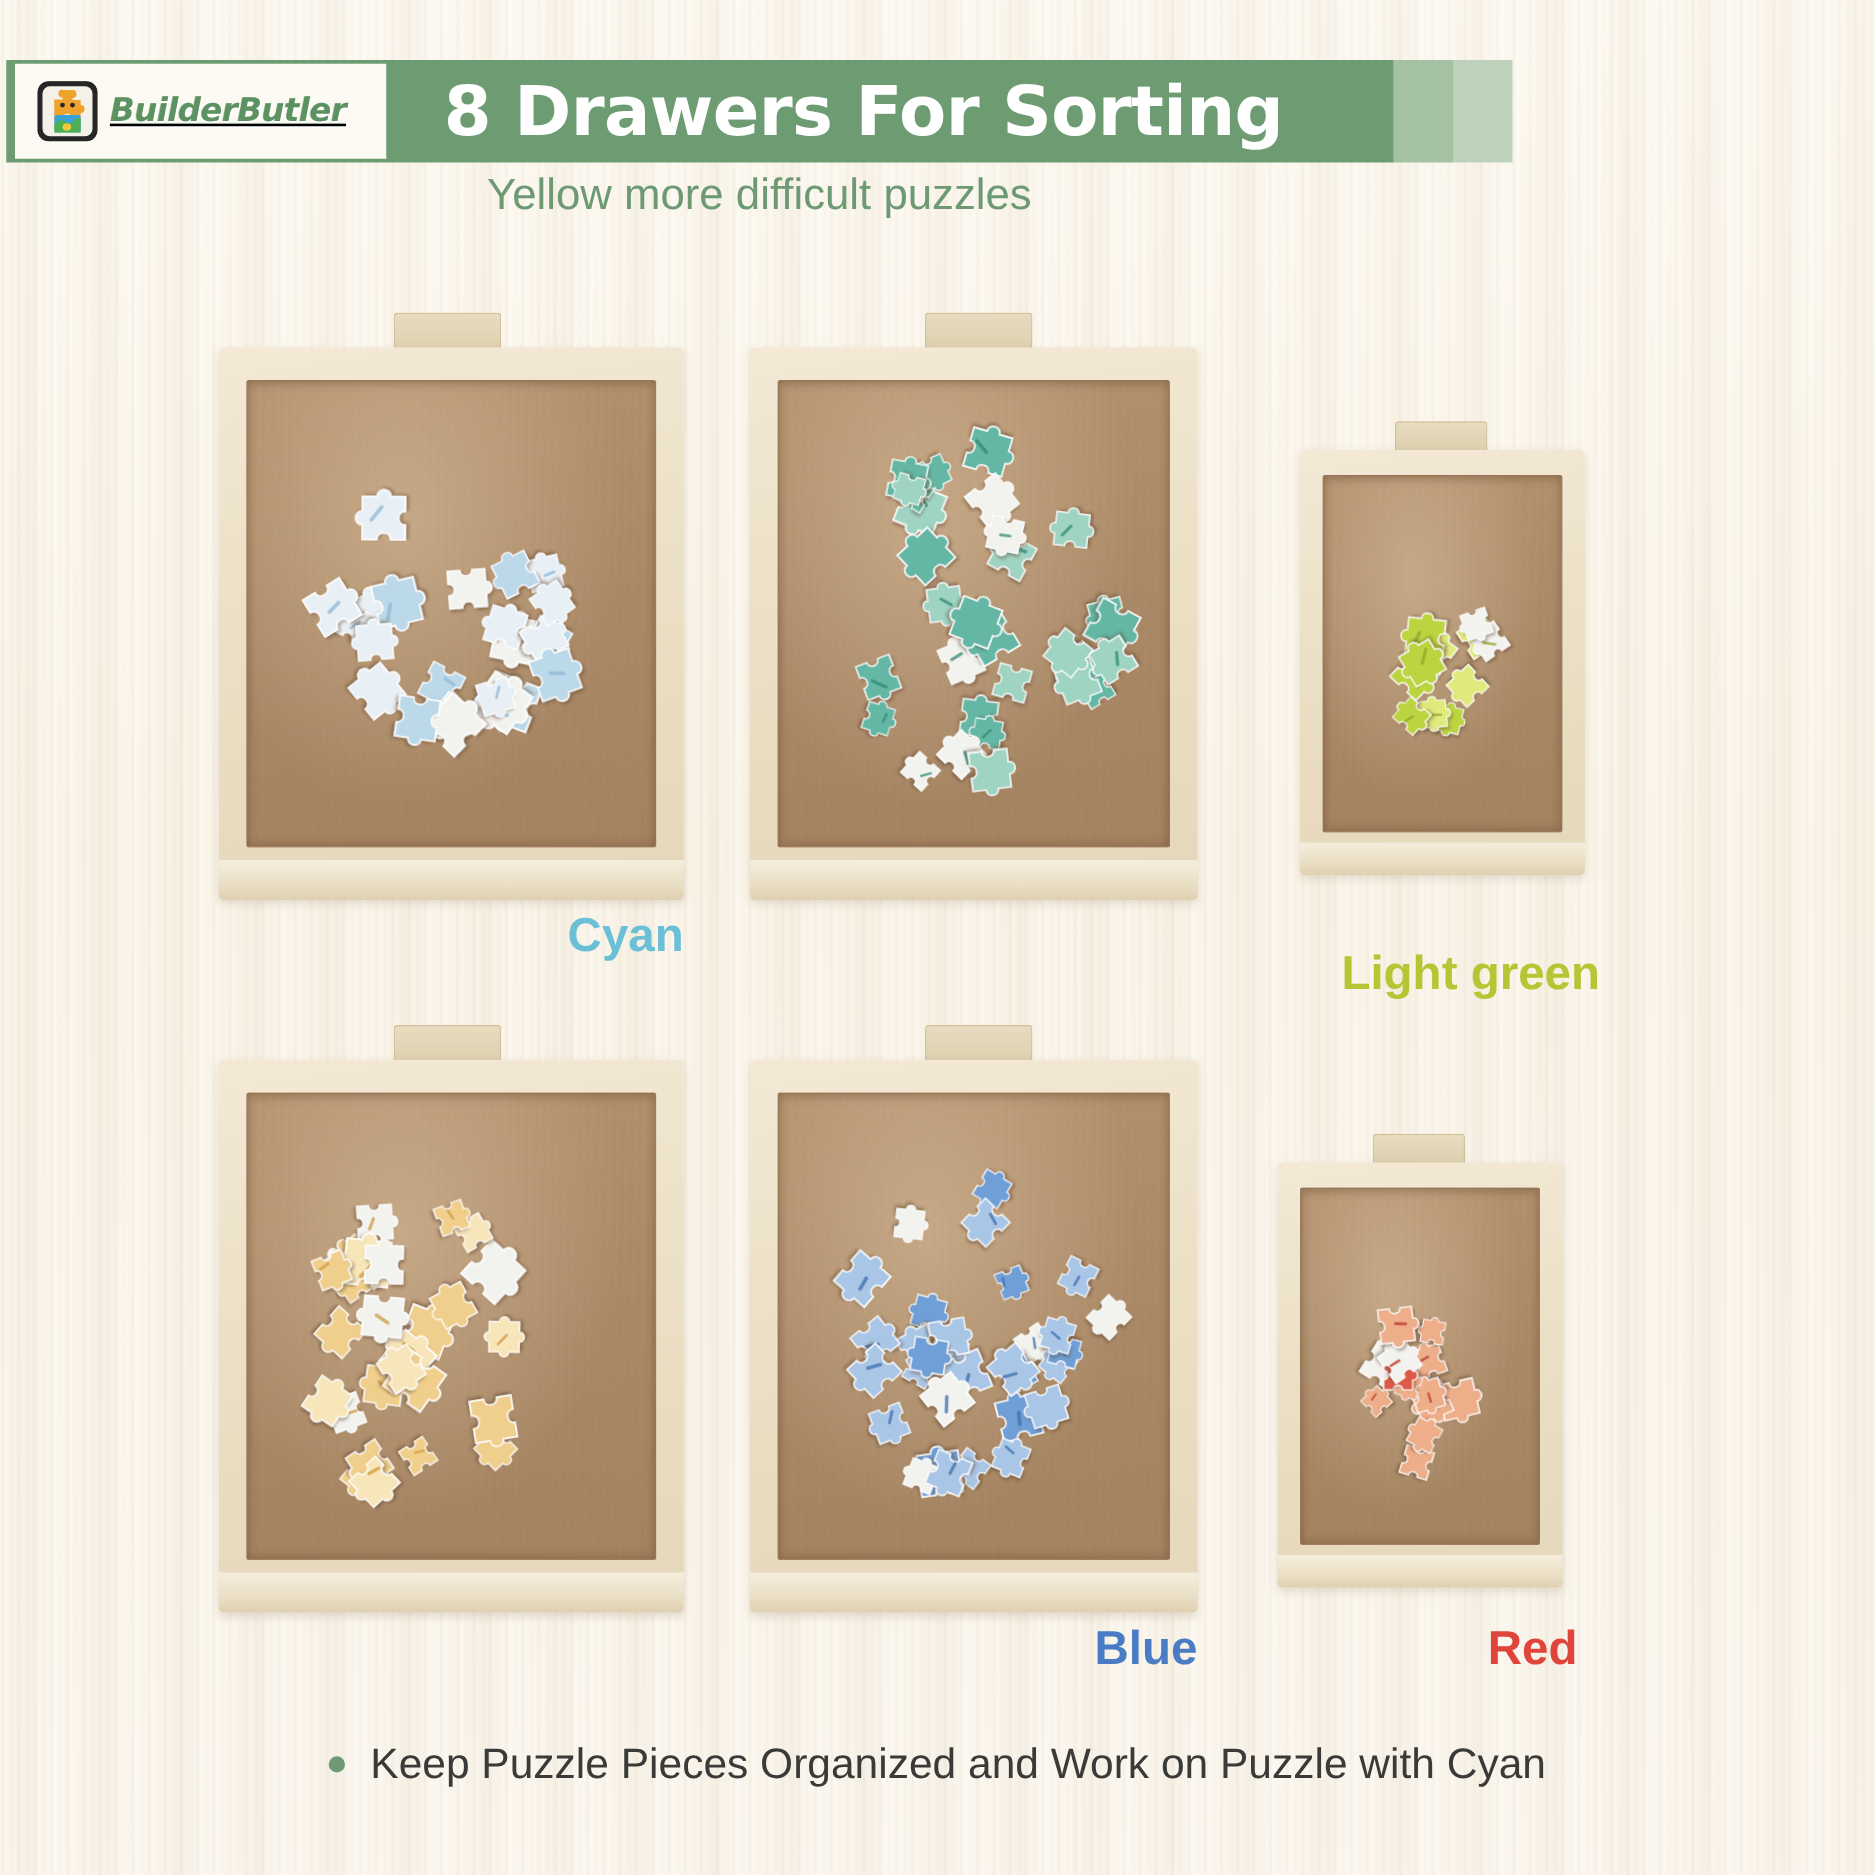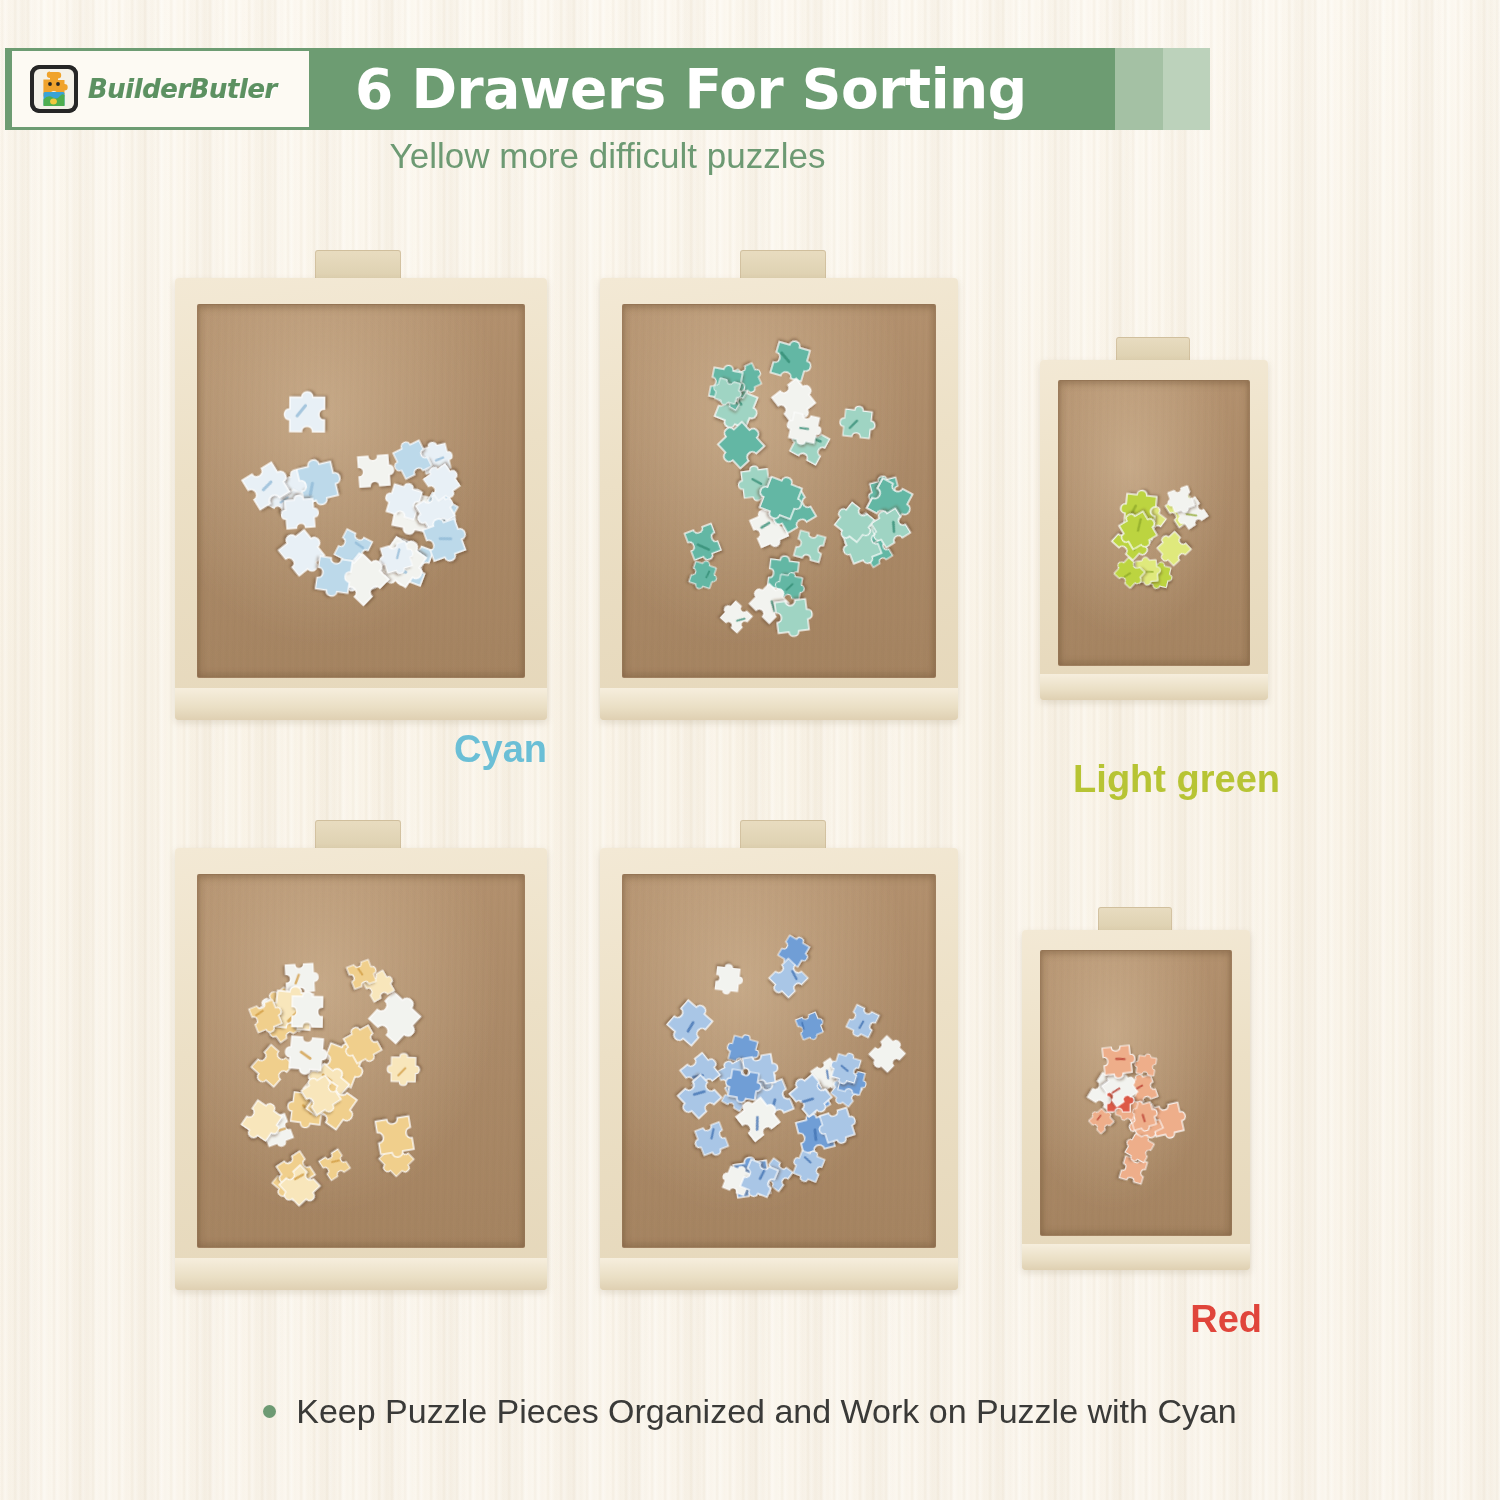--- a/index.html
+++ b/index.html
@@ -76,20 +76,21 @@
     left: 7px;
     top: 3px;
     width: 297px;
     height: 76px;
     background: #fdfaf3;
     display: flex;
     align-items: center;
     gap: 10px;
     padding-left: 18px;
     box-sizing: border-box;
+    text-decoration: underline;
   }
   .logo-mark {
     width: 48px;
     height: 48px;
     border-radius: 9px;
     background: #2f2f2f;
     position: relative;
     flex: 0 0 auto;
     overflow: hidden;
   }
@@ -234,21 +235,21 @@
             <path d="M13.5 41 v-6.5 q4.5-5 9-2.2 q4.5 2.8 7-0.8 q3-3.6 5 -1.2 V41 z" fill="#4fae4f"></path>
             <ellipse cx="23.5" cy="36.5" rx="3.4" ry="3" fill="#f0c93e"></ellipse>
             <circle cx="20" cy="19" r="1.9" fill="#262626"></circle>
             <circle cx="28" cy="19" r="1.9" fill="#262626"></circle>
           </svg>
         </div>
         <div class="logo-word">BuilderButler</div>
       </div>
     </div>
 
-    <div class="headline">6 Drawers For Sorting</div>
+    <div class="headline">8 Drawers For Sorting</div>
     <div class="subtitle">Yellow more difficult puzzles</div>
   </div>
 
   <div class="drawer-grid">
 
     <div class="drawer-cell" style="left:175px; top:250px; width:372px; height:520px;">
       <div class="handle" style="left:140px; top:0px; width:86px; height:32px;"></div>
       <div class="drawer" style="top:28px; width:372px; height:442px;">
         <div class="drawer-inner" style="left:22px; top:26px; right:22px; bottom:42px;">
           <div class="piece-layer">
@@ -771,20 +772,21 @@
                 </g>
                 <g transform="translate(165.5,103.0) rotate(44.9) translate(-13.825402831658721,-13.825402831658721)" filter="url(#sh59)">
                   <path d="M0,0 L9.401273925527931,0 C9.401273925527931,5.806669189296662 18.249531737789514,5.806669189296662 18.249531737789514,0 L27.650805663317442,0 L27.650805663317442,9.401273925527931 C21.84413647402078,9.401273925527931 21.84413647402078,18.249531737789514 27.650805663317442,18.249531737789514 L27.650805663317442,27.650805663317442 L18.249531737789514,27.650805663317442 C18.249531737789514,33.457474852614105 9.401273925527931,33.457474852614105 9.401273925527931,27.650805663317442 L0,27.650805663317442 L0,18.249531737789514 C5.806669189296662,18.249531737789514 5.806669189296662,9.401273925527931 0,9.401273925527931 Z" fill="#a9c6e6" stroke="rgba(255,255,255,0.85)" stroke-width="1.2442862548492848"></path>
                   <path d="M11.78723030668135,6.416049986391097 l8.295241698995232,2.4701808805496253" stroke="#3f6fb0" stroke-width="2.4885725096985696" stroke-linecap="round" fill="none" opacity="0.75"></path>
                 </g>
               </svg>
           </div>
         </div>
         <div class="lip-bottom" style="height:32px;"></div>
       </div>
+      <div class="drawer-label" style="left: 0px; top: 478px; width: 358px; color: rgb(74, 124, 196);">Blue</div>
     </div>
 
     <div class="drawer-cell" style="left:1022px; top:907px; width:240px; height:433px;">
       <div class="handle" style="left:76px; top:0px; width:74px; height:26px;"></div>
       <div class="drawer" style="top:23px; width:228px; height:340px;">
         <div class="drawer-inner" style="left:18px; top:20px; right:18px; bottom:34px;">
           <div class="piece-layer">
             <svg width="192" height="286" viewBox="0 0 192 286">
                 <defs>
                   <filter id="sh71" x="-40%" y="-40%" width="190%" height="190%">

